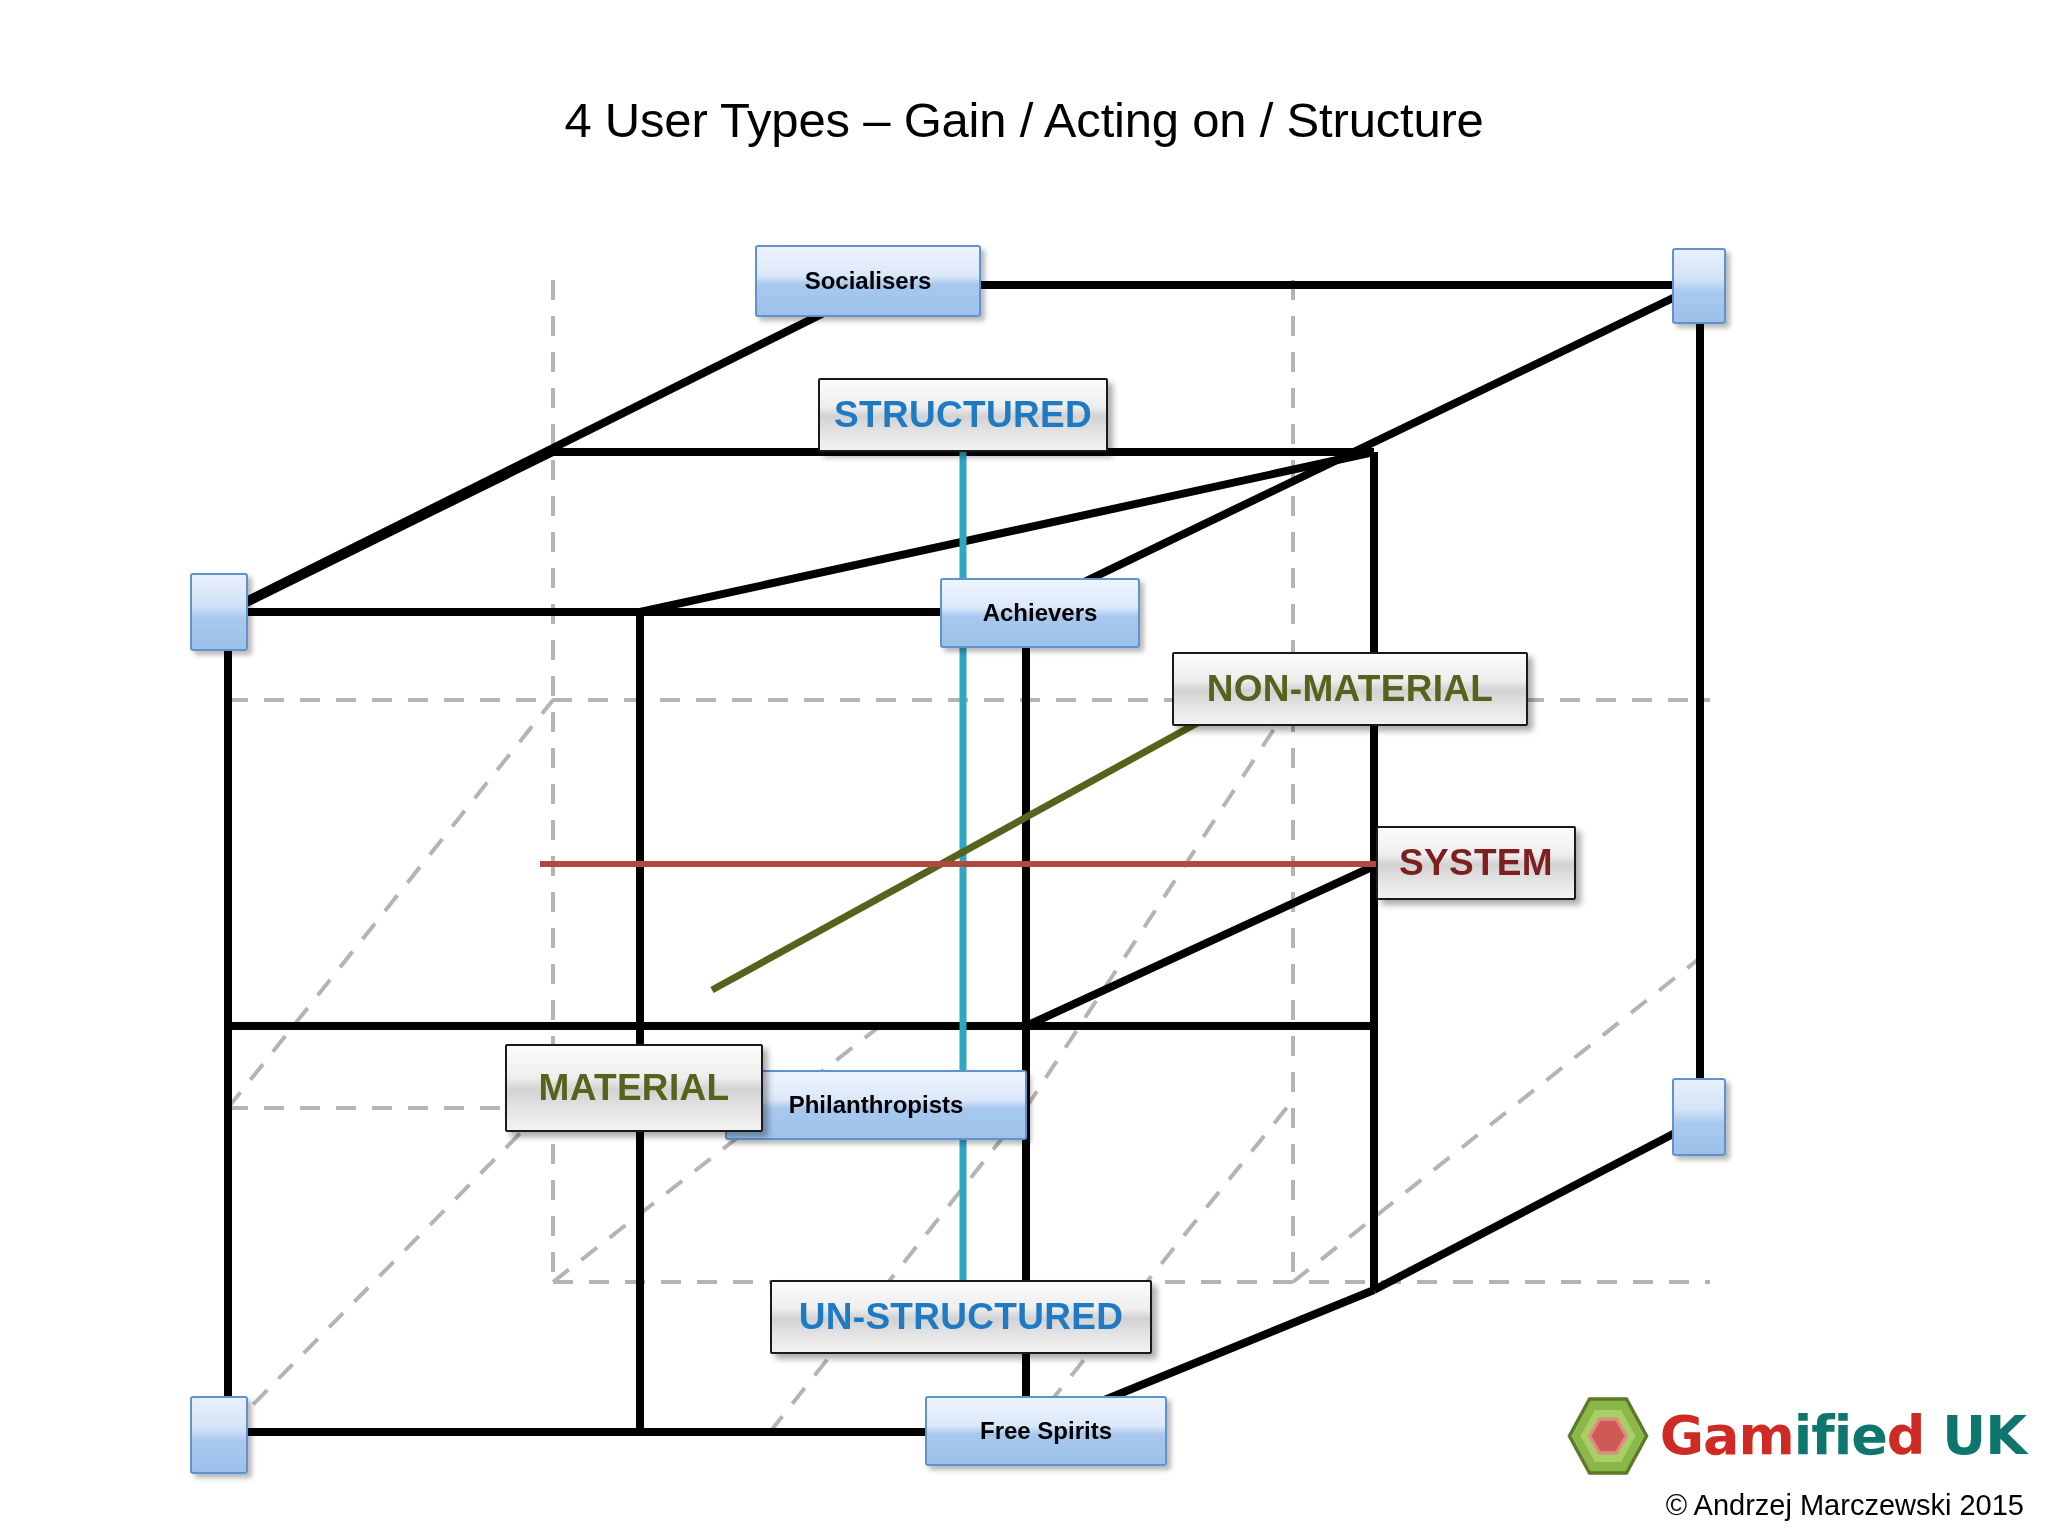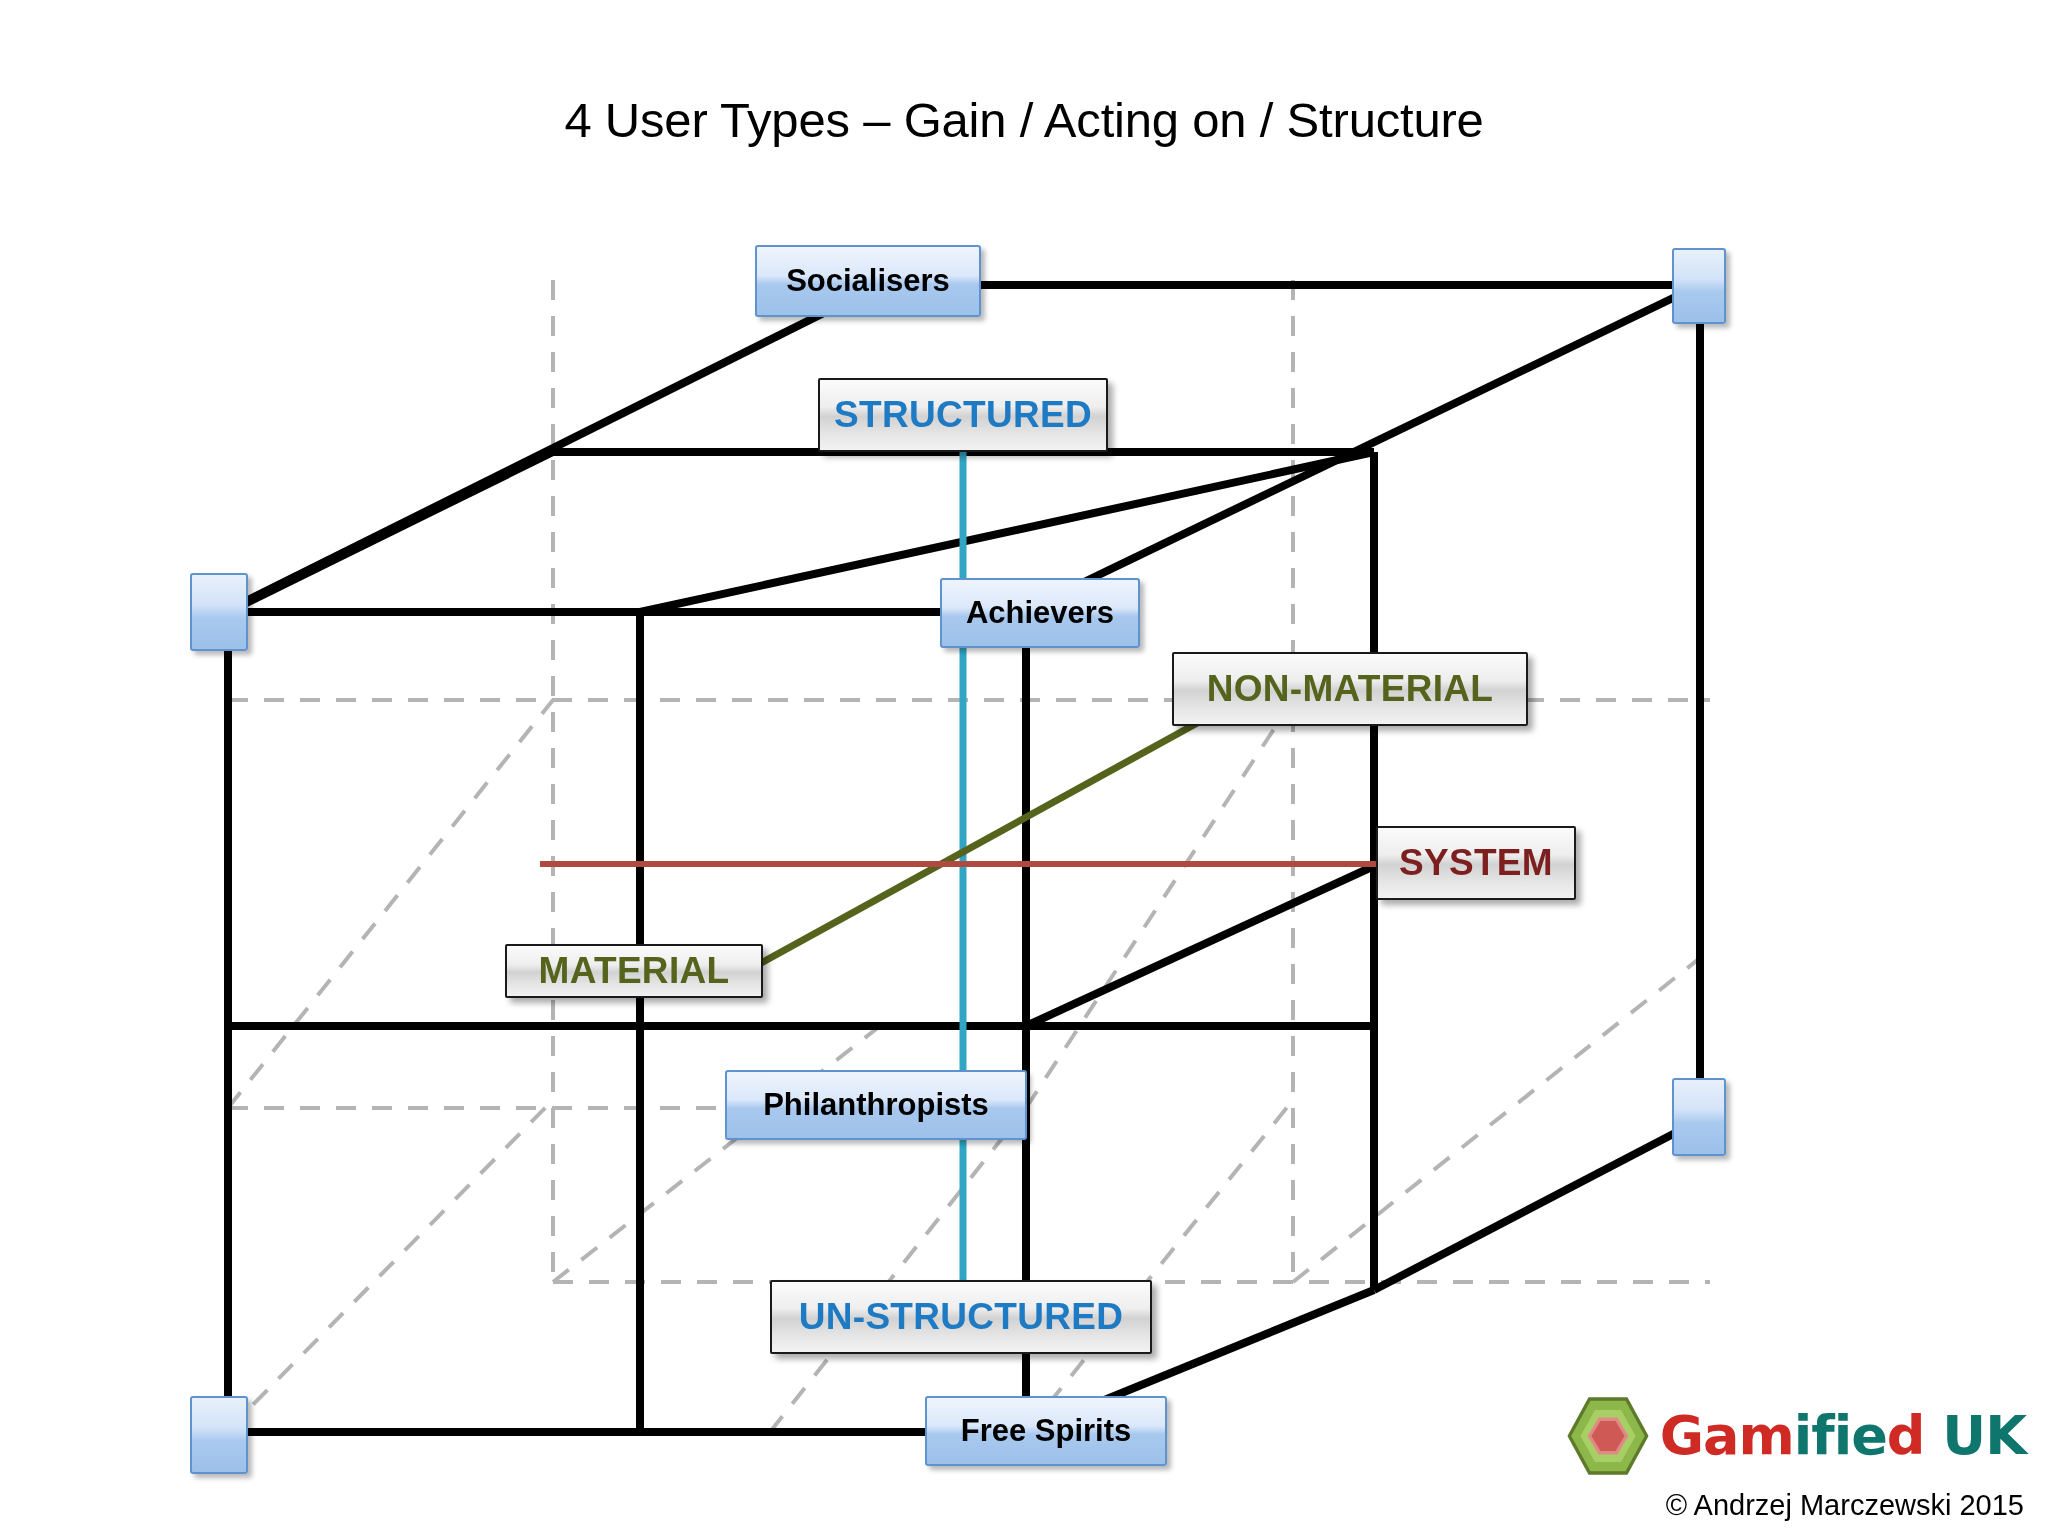--- a/index.html
+++ b/index.html
@@ -56,21 +56,21 @@
   }
 
   
   .node-blue {
     background: linear-gradient(to bottom, #eef4fc 0%, #dbe8fa 42%, #a8c8ee 55%, #9dc1ea 100%);
     border: 2px solid #5f93ce;
     border-radius: 3px;
     box-shadow: 4px 4px 5px rgba(0,0,0,0.28);
     color: #000000;
     font-weight: bold;
-    font-size: 31px;
+    font-size: 24px;
     padding: 0 14px;
   }
 
   
   .node-corner {
     background: linear-gradient(to bottom, #e8f0fb 0%, #d3e3f8 40%, #a9c9ef 58%, #9cc0ea 100%);
     border: 2px solid #5f93ce;
     border-radius: 3px;
     box-shadow: 4px 4px 5px rgba(0,0,0,0.28);
   }
@@ -211,21 +211,21 @@
   </div>
 
   <div class="node node-grey" style="left:770px; top:1280px; width:382px; height:74px;">
     <span class="txt-blue">UN-STRUCTURED</span>
   </div>
 
   <div class="node node-grey" style="left:1172px; top:652px; width:356px; height:74px;">
     <span class="txt-olive">NON-MATERIAL</span>
   </div>
 
-  <div class="node node-grey" style="left:505px; top:944px; width:258px; height:54px;">
+  <div class="node node-grey" style="left:505px; top:1044px; width:258px; height:88px;">
     <span class="txt-olive">MATERIAL</span>
   </div>
 
 
   <div class="node node-grey" style="left:1376px; top:826px; width:200px; height:74px;">
     <span class="txt-red">SYSTEM</span>
   </div>
 
   <div id="brand">
     <svg id="brand-logo" viewBox="0 0 100 100">

